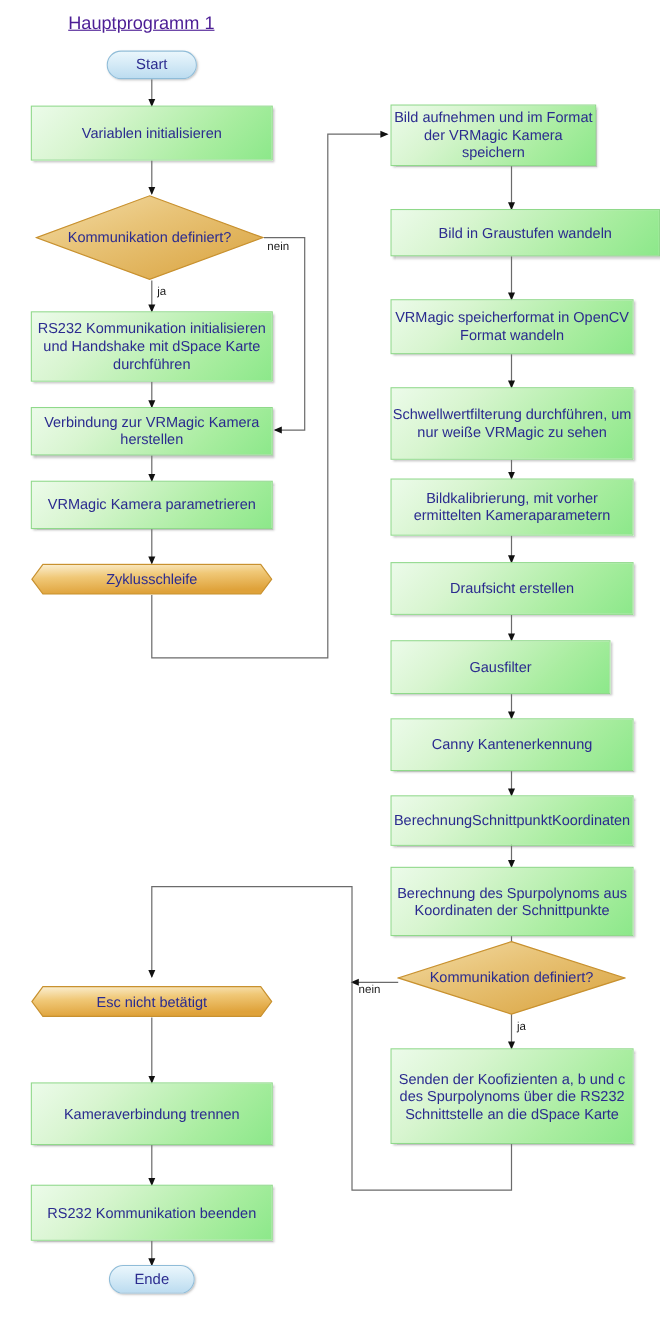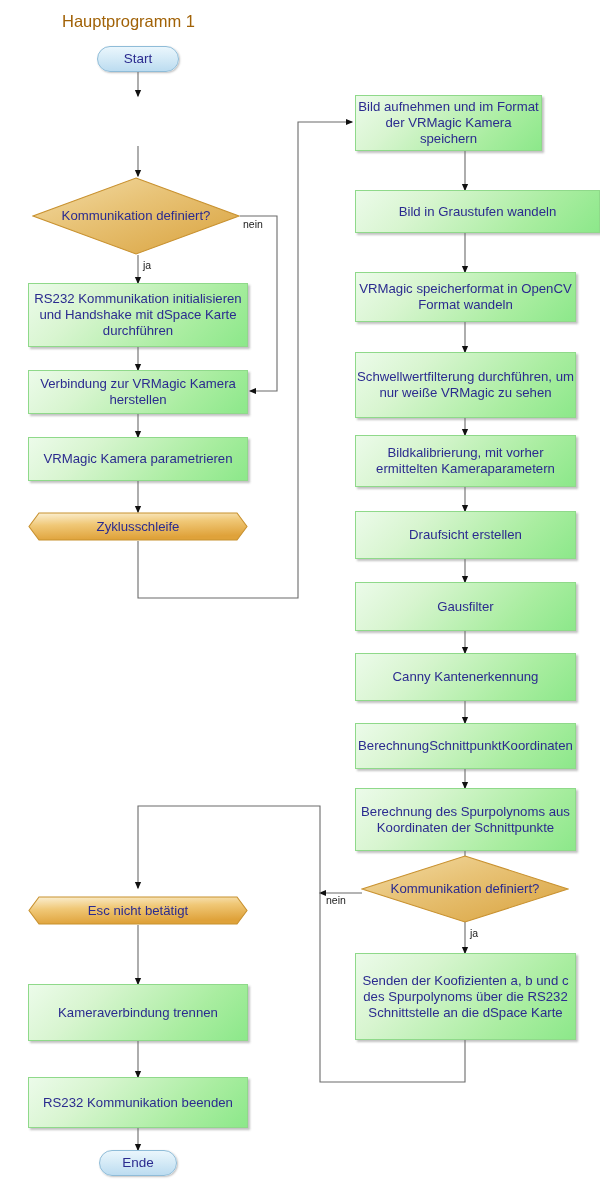--- a/index.html
+++ b/index.html
@@ -37,24 +37,25 @@
   }
   
   .proc {
     background: linear-gradient(135deg, #ecfbea 0%, #d8f5d0 28%, #a9eda0 72%, #8ce88a 100%);
     border: 1px solid #8fd98a;
     box-shadow: 2px 2px 2px rgba(120,120,120,0.45);
   }
   
   .title {
     position: absolute;
-    color: #a16207;
+    color: #4c1d95;
     font-size: 16.5px;
     z-index: 4;
     white-space: nowrap;
+    text-decoration: underline;
   }
   
   .term {
     background: linear-gradient(180deg, #eaf6fc 0%, #d6ebf7 45%, #bcdcf0 100%);
     border: 1px solid #8fbcd8;
     border-radius: 999px;
     box-shadow: 1px 1px 2px rgba(120,120,120,0.45);
     font-size: 13.5px;
   }
   
@@ -156,20 +157,21 @@
       <line x1="138" y1="1041" x2="138" y2="1077" marker-end="url(#arrow)"></line>
 
       <line x1="138" y1="1128" x2="138" y2="1150" marker-end="url(#arrow)"></line>
     </g>
   </svg>
 
   <div class="title" style="left:62px; top:12px;">Hauptprogramm 1</div>
 
   <div class="node term" style="left:97px; top:46px; width:82px; height:26px;">Start</div>
 
+  <div class="node proc" style="left:28px; top:96px; width:220px; height:50px;">Variablen initialisieren</div>
 
   <div class="diamond" style="left:32px; top:177px; width:208px; height:78px;">
     <svg width="208" height="78" viewBox="0 0 208 78" xmlns="http://www.w3.org/2000/svg">
       <defs>
         <linearGradient id="dgrad1" x1="0" y1="0" x2="1" y2="1">
           <stop offset="0%" stop-color="#f3dca6"></stop>
           <stop offset="40%" stop-color="#e8c377"></stop>
           <stop offset="100%" stop-color="#d9a23d"></stop>
         </linearGradient>
       </defs>
@@ -219,21 +221,21 @@
   <div class="node proc" style="left:355px; top:190px; width:245px; height:43px;">Bild in Graustufen wandeln</div>
 
   <div class="node proc" style="left:355px; top:272px; width:221px; height:50px;">VRMagic speicherformat in OpenCV Format wandeln</div>
 
   <div class="node proc" style="left:355px; top:352px; width:221px; height:66px;">Schwellwertfilterung durchführen, um nur weiße VRMagic zu sehen</div>
 
   <div class="node proc" style="left:355px; top:435px; width:221px; height:52px;">Bildkalibrierung, mit vorher ermittelten Kameraparametern</div>
 
   <div class="node proc" style="left:355px; top:511px; width:221px; height:48px;">Draufsicht erstellen</div>
 
-  <div class="node proc" style="left:355px; top:582px; width:221px; height:49px;">Gausfilter</div>
+  <div class="node proc" style="left:355px; top:582px; width:200px; height:49px;">Gausfilter</div>
 
   <div class="node proc" style="left:355px; top:723px; width:221px; height:46px;">BerechnungSchnittpunktKoordinaten</div>
 
   <div class="node proc" style="left:355px; top:653px; width:221px; height:48px;">Canny Kantenerkennung</div>
 
   <div class="node proc" style="left:355px; top:788px; width:221px; height:63px;">Berechnung des Spurpolynoms aus Koordinaten der Schnittpunkte</div>
 
   <div class="diamond" style="left:361px; top:855px; width:208px; height:68px;">
     <svg width="208" height="68" viewBox="0 0 208 68" xmlns="http://www.w3.org/2000/svg">
       <polygon points="104,1 207,34 104,67 1,34" fill="url(#dgrad1)" stroke="#c8912f" stroke-width="1.1"></polygon>

